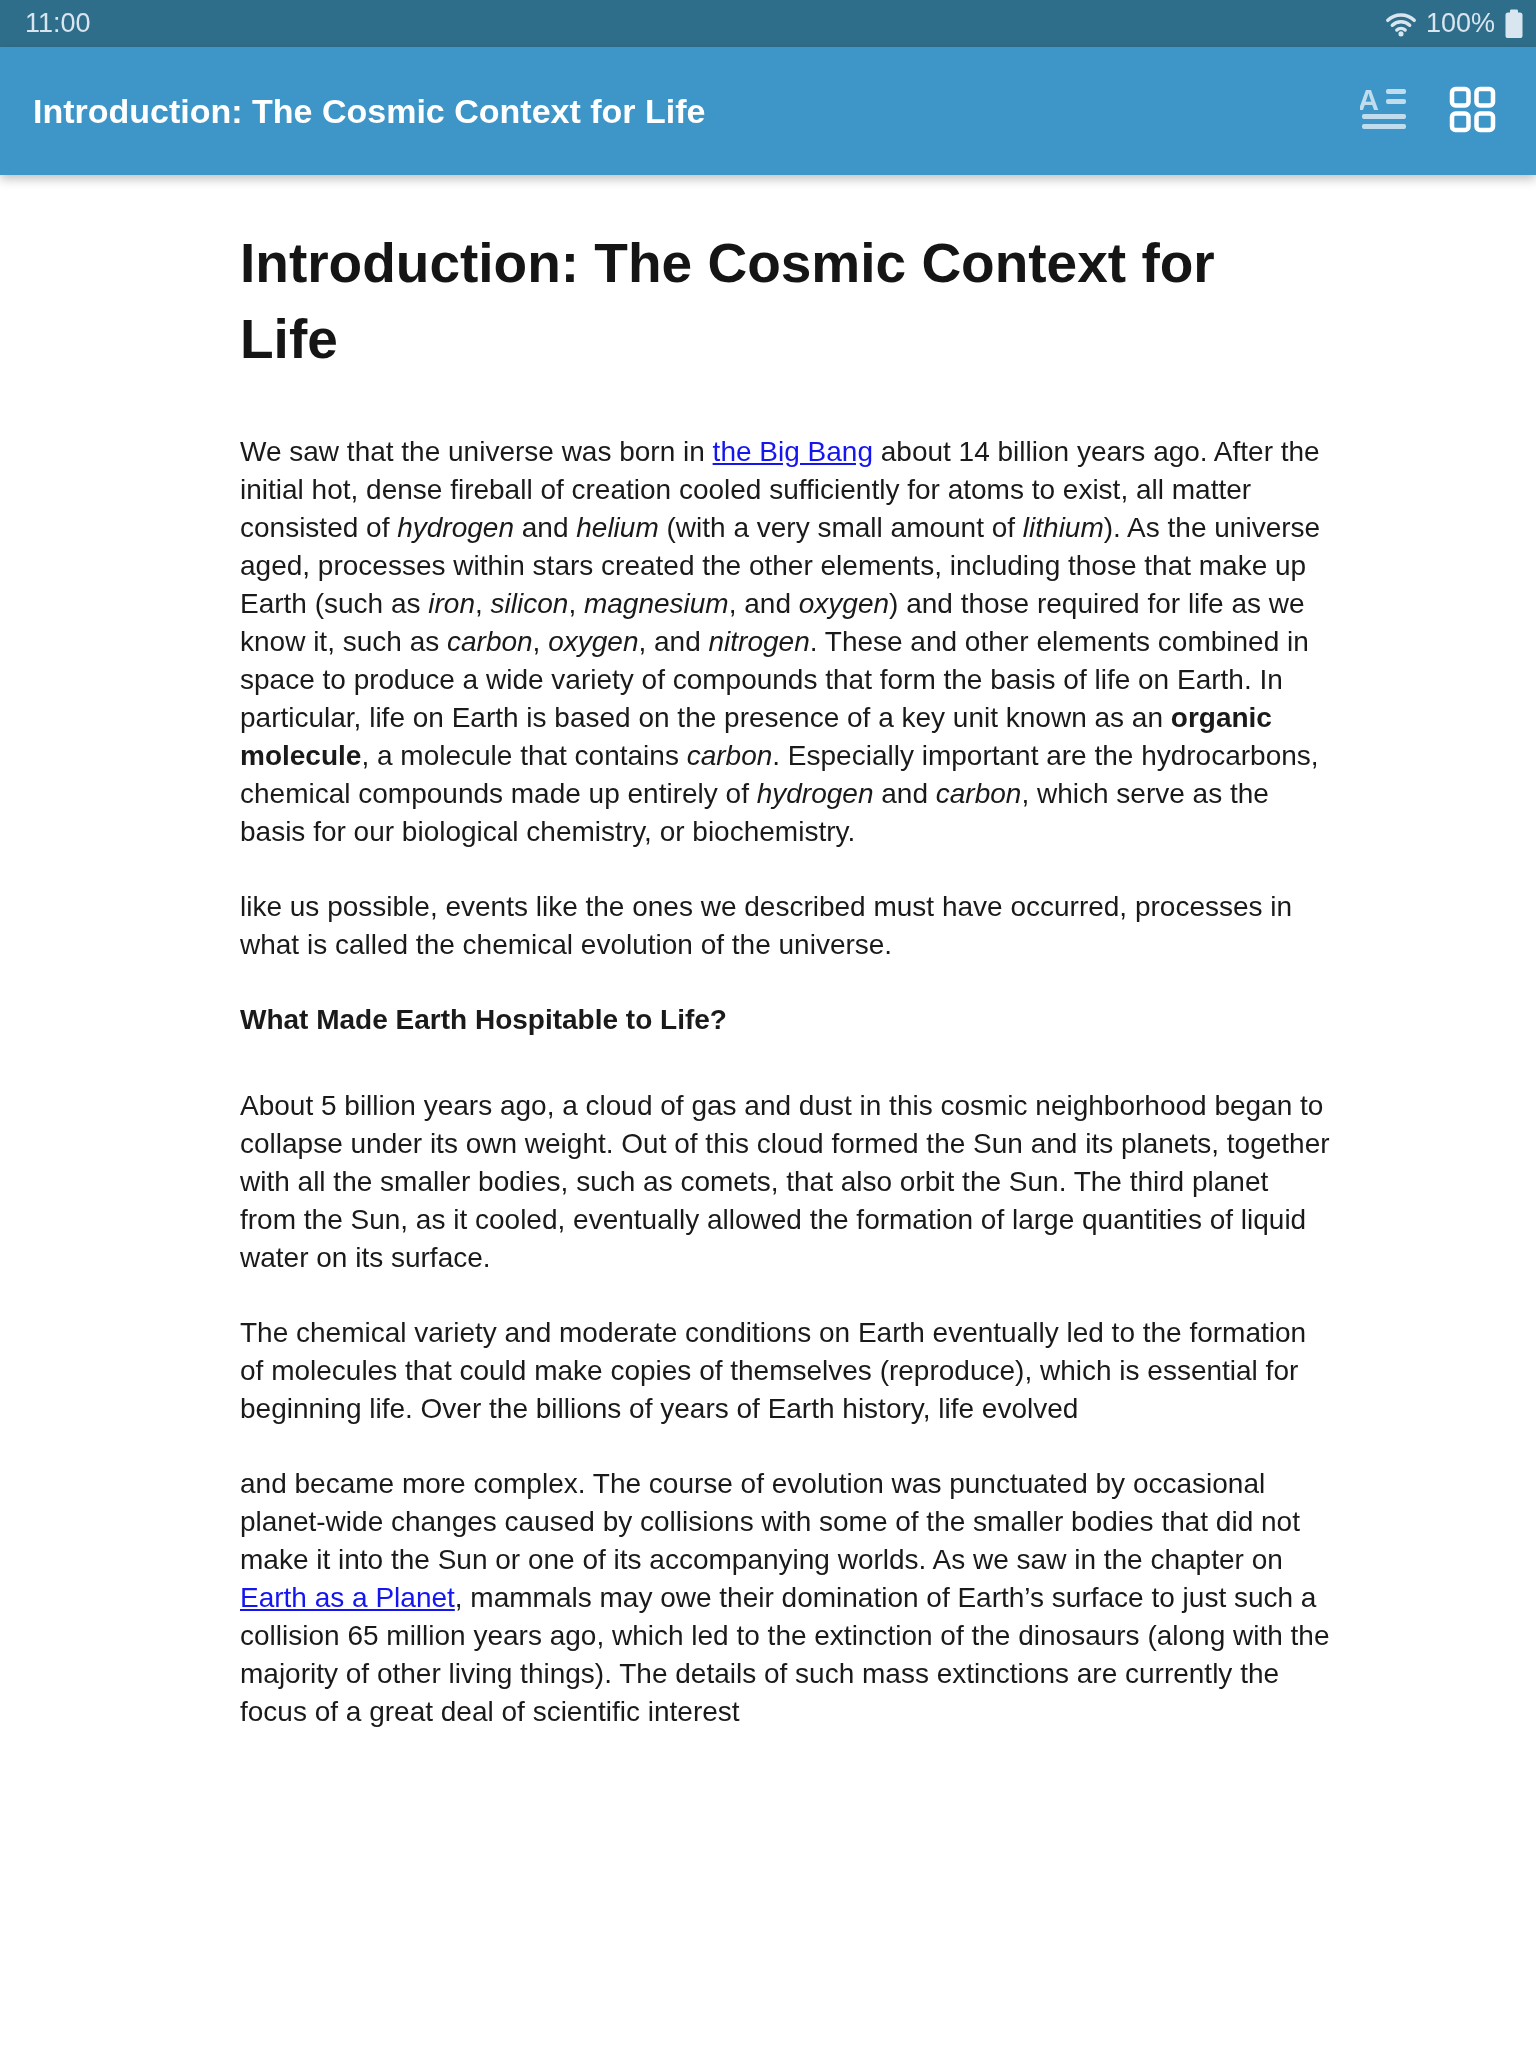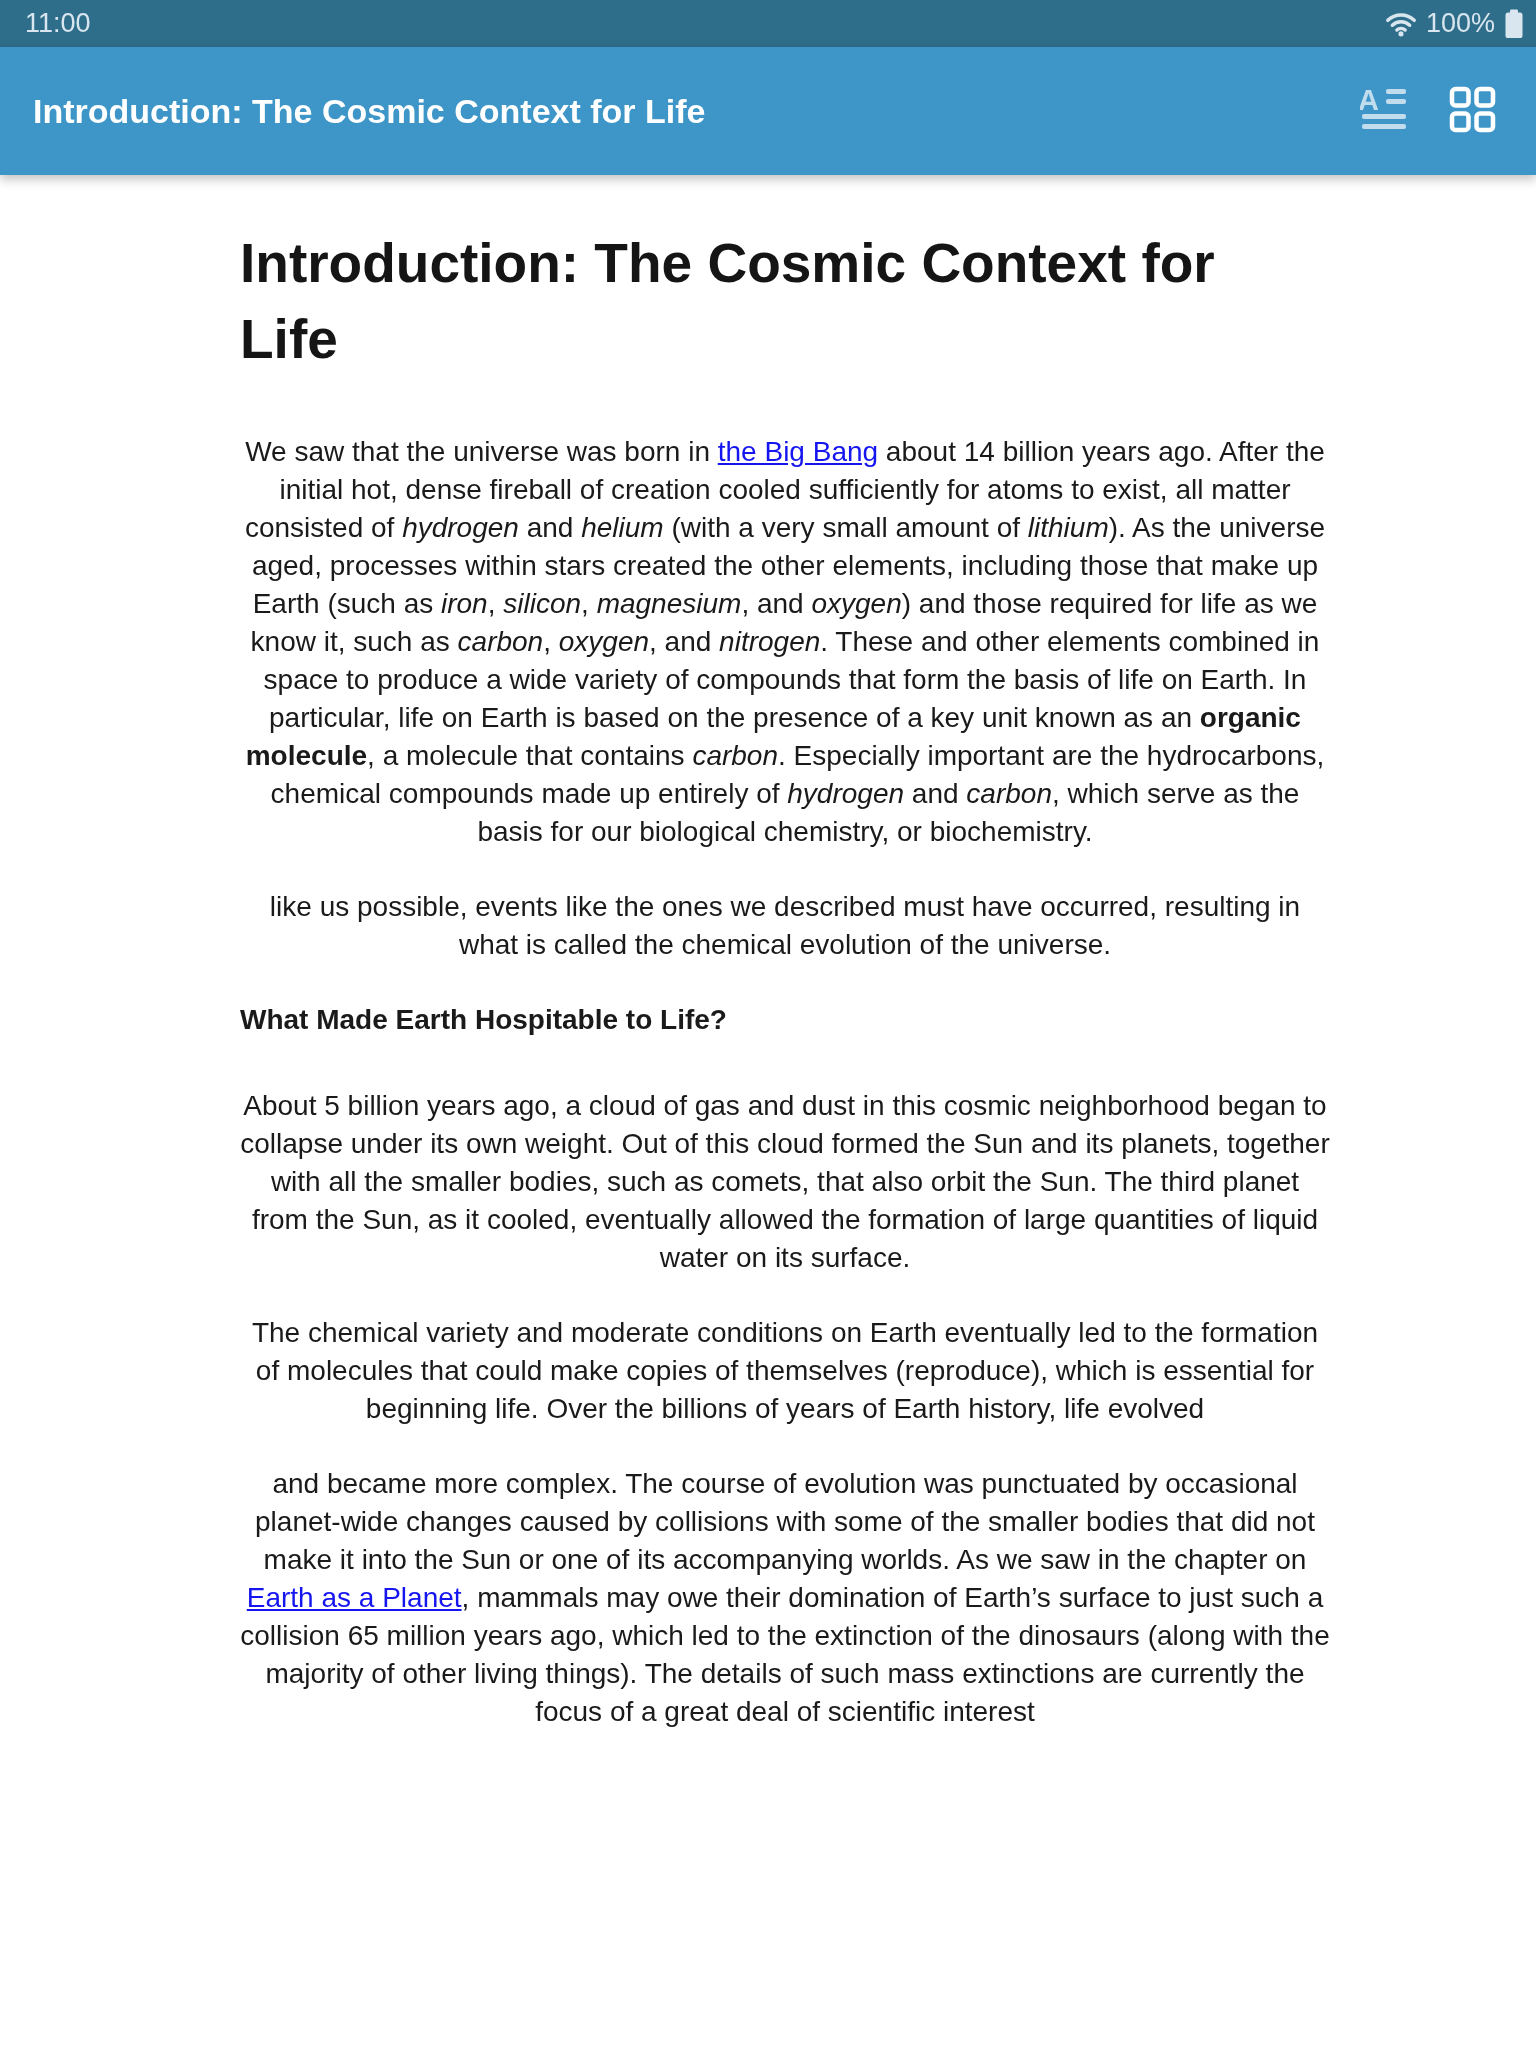--- a/index.html
+++ b/index.html
@@ -26,21 +26,21 @@
   .app-bar-actions{ display:flex; align-items:center; gap:40px; }
   .icon-btn{ width:48px; height:48px; display:flex; align-items:center;
              justify-content:center; background:none; border:none; cursor:pointer; }
 
   
   .content{ padding:50px 0 0 240px; width:1330px; color:#1A1A1A; }
   .content h1{ font-size:55px; line-height:76px; font-weight:bold;
                max-width:1010px; margin:0 0 56px 0; color:#151515; }
   .byline{ font-size:28px; line-height:38px; margin:0 0 37px 0; }
   .blocks{ width:1090px; }
-  .blocks p{ font-size:28px; line-height:38px; margin:0 0 37px 0;text-align:center; }
+  .blocks p{ font-size:28px; line-height:38px; margin:0 0 37px 0; }
   .blocks h2{ font-size:28px; line-height:38px; font-weight:bold; margin:2px 0 48px 0; }
   .blocks em{ font-style:italic; }
   .blocks strong{ font-weight:bold; }
   .blocks a{ color:var(--link,#1515F0); text-decoration:underline; }
 </style>
 </head>
 <body>
 
 <div class="status-bar">
   <span>11:00</span>
@@ -89,19 +89,19 @@
         </svg>
       </span>
     </button>
   </div>
 </div>
 
 <div class="content">
   <h1>Introduction: The Cosmic Context for Life</h1>
   <div class="blocks">
       <p><span>We saw that the universe was born in </span><a href="#">the Big Bang</a><span> about 14 billion years ago. After the initial hot, dense fireball of creation cooled sufficiently for atoms to exist, all matter consisted of </span><em>hydrogen</em><span> and </span><em>helium</em><span> (with a very small amount of </span><em>lithium</em><span>). As the universe aged, processes within stars created the other elements, including those that make up Earth (such as </span><em>iron</em><span>, </span><em>silicon</em><span>, </span><em>magnesium</em><span>, and </span><em>oxygen</em><span>) and those required for life as we know it, such as </span><em>carbon</em><span>, </span><em>oxygen</em><span>, and </span><em>nitrogen</em><span>. These and other elements combined in space to produce a wide variety of compounds that form the basis of life on Earth. In particular, life on Earth is based on the presence of a key unit known as an </span><strong>organic molecule</strong><span>, a molecule that contains </span><em>carbon</em><span>. Especially important are the hydrocarbons, chemical compounds made up entirely of </span><em>hydrogen</em><span> and </span><em>carbon</em><span>, which serve as the basis for our biological chemistry, or biochemistry.</span></p>
-      <p><span>like us possible, events like the ones we described must have occurred, resulting in what is called the chemical evolution of the universe.</span></p>
+      <p><span>like us possible, events like the ones we described must have occurred, processes in what is called the chemical evolution of the universe.</span></p>
       <h2><span>What Made Earth Hospitable to Life?</span></h2>
       <p><span>About 5 billion years ago, a cloud of gas and dust in this cosmic neighborhood began to collapse under its own weight. Out of this cloud formed the Sun and its planets, together with all the smaller bodies, such as comets, that also orbit the Sun. The third planet from the Sun, as it cooled, eventually allowed the formation of large quantities of liquid water on its surface.</span></p>
       <p><span>The chemical variety and moderate conditions on Earth eventually led to the formation of molecules that could make copies of themselves (reproduce), which is essential for beginning life. Over the billions of years of Earth history, life evolved</span></p>
       <p><span>and became more complex. The course of evolution was punctuated by occasional planet-wide changes caused by collisions with some of the smaller bodies that did not make it into the Sun or one of its accompanying worlds. As we saw in the chapter on </span><a href="#">Earth as a Planet</a><span>, mammals may owe their domination of Earth’s surface to just such a collision 65 million years ago, which led to the extinction of the dinosaurs (along with the majority of other living things). The details of such mass extinctions are currently the focus of a great deal of scientific interest</span></p>
     </div>
 </div>
 
 </body></html>

